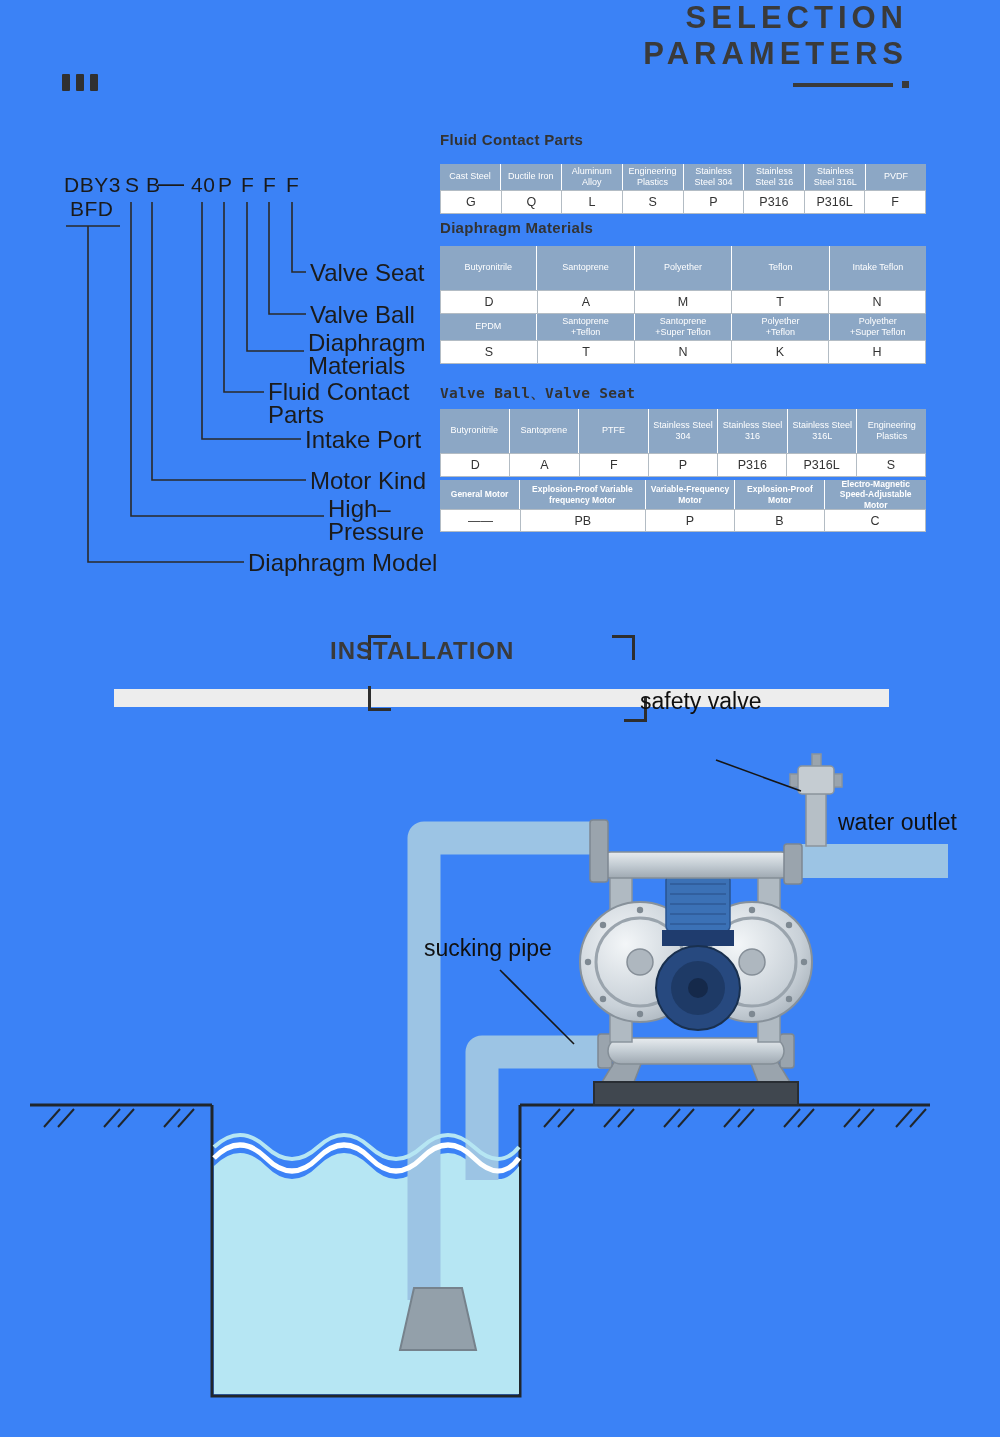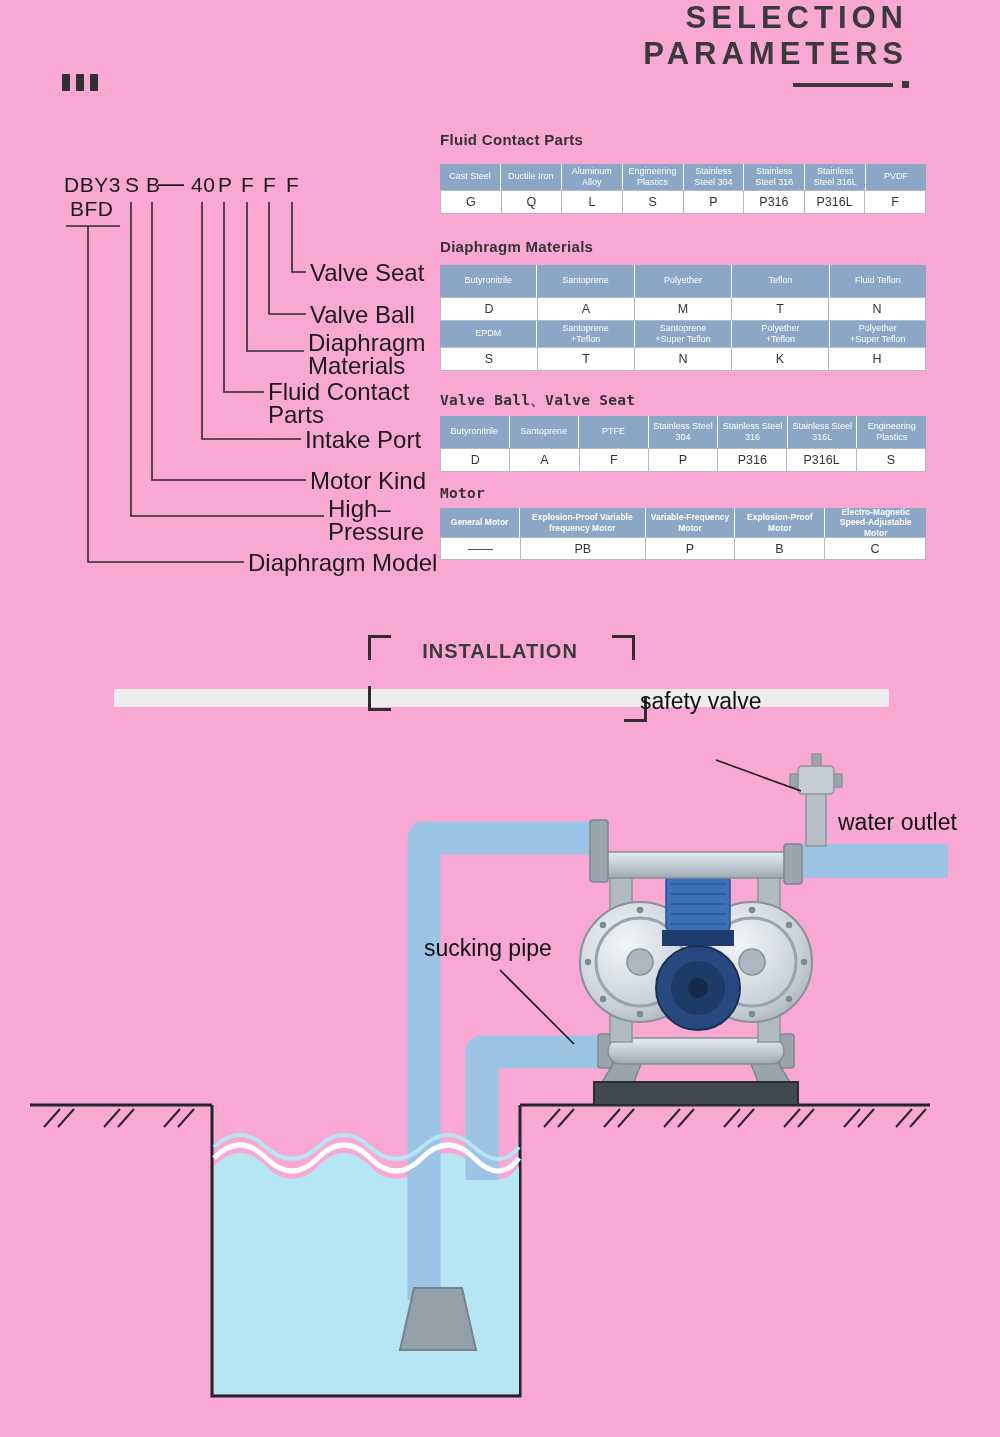--- a/index.html
+++ b/index.html
@@ -1,16 +1,16 @@
 <!DOCTYPE html>
 <html><head>
 <meta charset="utf-8">
 <style>
   html,body{margin:0;padding:0;background:#fff;}
-  .page{position:relative;width:1000px;height:1437px;background:#f9a8d4;overflow:hidden;
+  .page{position:relative;width:1000px;height:1437px;background:#3b82f6;overflow:hidden;
         font-family:"Liberation Sans",sans-serif;color:#222;}
   #scene{position:absolute;left:0;top:0;z-index:1;}
 
   
   .sel-heading{position:absolute;left:460px;top:0px;width:448px;text-align:right;
     font-size:31px;font-weight:bold;letter-spacing:5px;line-height:36px;color:#3a3a3a;z-index:2;}
   .sel-underline{position:absolute;left:793px;top:83px;width:100px;height:4px;background:#3a3a3a;z-index:2;}
   .sel-dot{position:absolute;left:902px;top:81px;width:7px;height:7px;background:#3a3a3a;z-index:2;}
   .deco-bars{position:absolute;left:62px;top:74px;display:flex;gap:6px;z-index:2;}
   .deco-bars div{width:8px;height:17px;background:#303030;border-radius:1px;}
@@ -26,31 +26,31 @@
   .tbl-title.mono{font-family:"DejaVu Sans Mono","DejaVu Sans",monospace;font-size:14.5px;}
   .trow{display:flex;width:100%;box-sizing:border-box;}
   .hcell{flex:1;background:#8ca7c5;color:#fff;font-size:9px;line-height:1.25;display:flex;
          align-items:center;justify-content:center;text-align:center;padding:1px 2px;
          border-right:1px solid #fff;box-sizing:border-box;white-space:pre-line;}
   .trow .hcell:last-child{border-right:none;}
   .vrow{border:1px solid #b3bcc4;}
   .vcell{flex:1;background:#fff;color:#333;font-size:12.5px;display:flex;align-items:center;
          justify-content:center;border-right:1px solid #b3bcc4;box-sizing:border-box;}
   .vrow .vcell:last-child{border-right:none;}
-  .h38{height:26px}.h36{height:32px}.h24{height:24px}.h29{height:29px}.h23{height:23px}
+  .h38{height:26px}.h36{height:44px}.h24{height:24px}.h29{height:29px}.h23{height:23px}
   .motor .hcell{font-weight:bold;font-size:8.5px;}
   .motor .hcell:nth-child(1),.motor .vcell:nth-child(1){flex:0 0 16.5%;}
   .motor .hcell:nth-child(2),.motor .vcell:nth-child(2){flex:0 0 25.8%;}
   .motor .hcell:nth-child(3),.motor .vcell:nth-child(3){flex:0 0 18.5%;}
   .motor .hcell:nth-child(4),.motor .vcell:nth-child(4){flex:0 0 18.5%;}
 
   
   .inst-band{position:absolute;left:114px;top:689px;width:775px;height:18px;background:#ededed;z-index:1;}
-  .inst-heading{position:absolute;left:330px;top:634px;width:340px;text-align:center;z-index:3;
-    font-size:20px;font-weight:bold;letter-spacing:1px;line-height:34px;color:#3a3a3a;}
+  .inst-heading{position:absolute;left:330px;top:634px;width:340px;z-index:3;
+    font-size:24px;font-weight:bold;letter-spacing:1px;line-height:34px;color:#3a3a3a;}
   .bracket{position:absolute;width:20px;height:22px;z-index:2;}
   .bracket.tl{left:368px;top:635px;border-top:3px solid #2e2e2e;border-left:3px solid #2e2e2e;}
   .bracket.tr{left:612px;top:635px;border-top:3px solid #2e2e2e;border-right:3px solid #2e2e2e;}
   .bracket.bl{left:368px;top:686px;border-bottom:3px solid #2e2e2e;border-left:3px solid #2e2e2e;}
   .bracket.br{left:624px;top:697px;border-bottom:3px solid #2e2e2e;border-right:3px solid #2e2e2e;}
 
   
   .ill-label{position:absolute;font-size:23px;color:#101010;z-index:2;white-space:nowrap;}
 </style>
 </head>
@@ -239,28 +239,28 @@
           <div class="vcell">Q</div>
           <div class="vcell">L</div>
           <div class="vcell">S</div>
           <div class="vcell">P</div>
           <div class="vcell">P316</div>
           <div class="vcell">P316L</div>
           <div class="vcell">F</div>
         </div>
     </div>
 
-    <div class="tbl-title" style="margin-top:24px;">Diaphragm Materials</div>
+    <div class="tbl-title" style="margin-top:5px;">Diaphragm Materials</div>
     <div style="margin-top:7px;">
       <div class="trow h36">
           <div class="hcell">Butyronitrile</div>
           <div class="hcell">Santoprene</div>
           <div class="hcell">Polyether</div>
           <div class="hcell">Teflon</div>
-          <div class="hcell">Fluid Teflon</div>
+          <div class="hcell">Intake Teflon</div>
         </div>
       <div class="trow vrow h24">
           <div class="vcell">D</div>
           <div class="vcell">A</div>
           <div class="vcell">M</div>
           <div class="vcell">T</div>
           <div class="vcell">N</div>
         </div>
       <div class="trow h38">
           <div class="hcell">EPDM</div>
@@ -297,21 +297,20 @@
           <div class="vcell">D</div>
           <div class="vcell">A</div>
           <div class="vcell">F</div>
           <div class="vcell">P</div>
           <div class="vcell">P316</div>
           <div class="vcell">P316L</div>
           <div class="vcell">S</div>
         </div>
     </div>
 
-    <div class="tbl-title mono" style="margin-top:13px;">Motor</div>
     <div class="motor" style="margin-top:3px;">
       <div class="trow h29">
           <div class="hcell">General Motor</div>
           <div class="hcell">Explosion-Proof Variable frequency Motor</div>
           <div class="hcell">Variable-Frequency Motor</div>
           <div class="hcell">Explosion-Proof Motor</div>
           <div class="hcell">Electro-Magnetic Speed-Adjustable Motor</div>
         </div>
       <div class="trow vrow h23">
           <div class="vcell">——</div>

